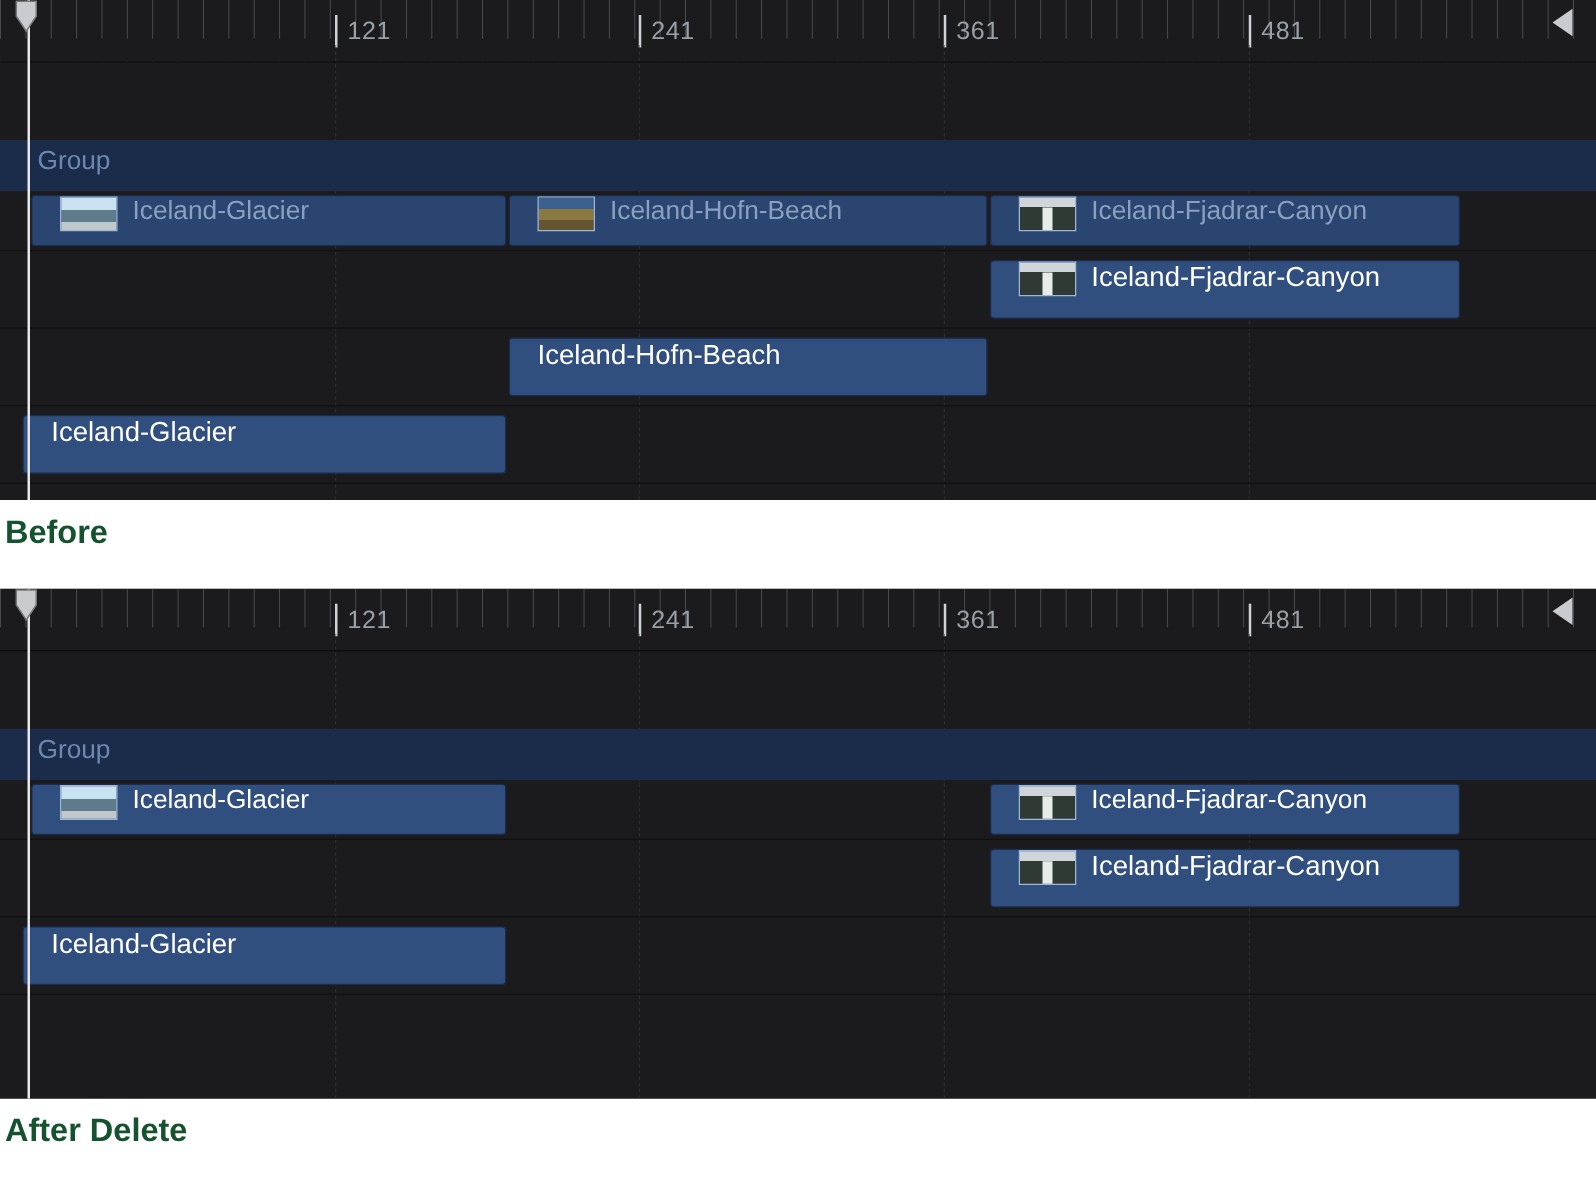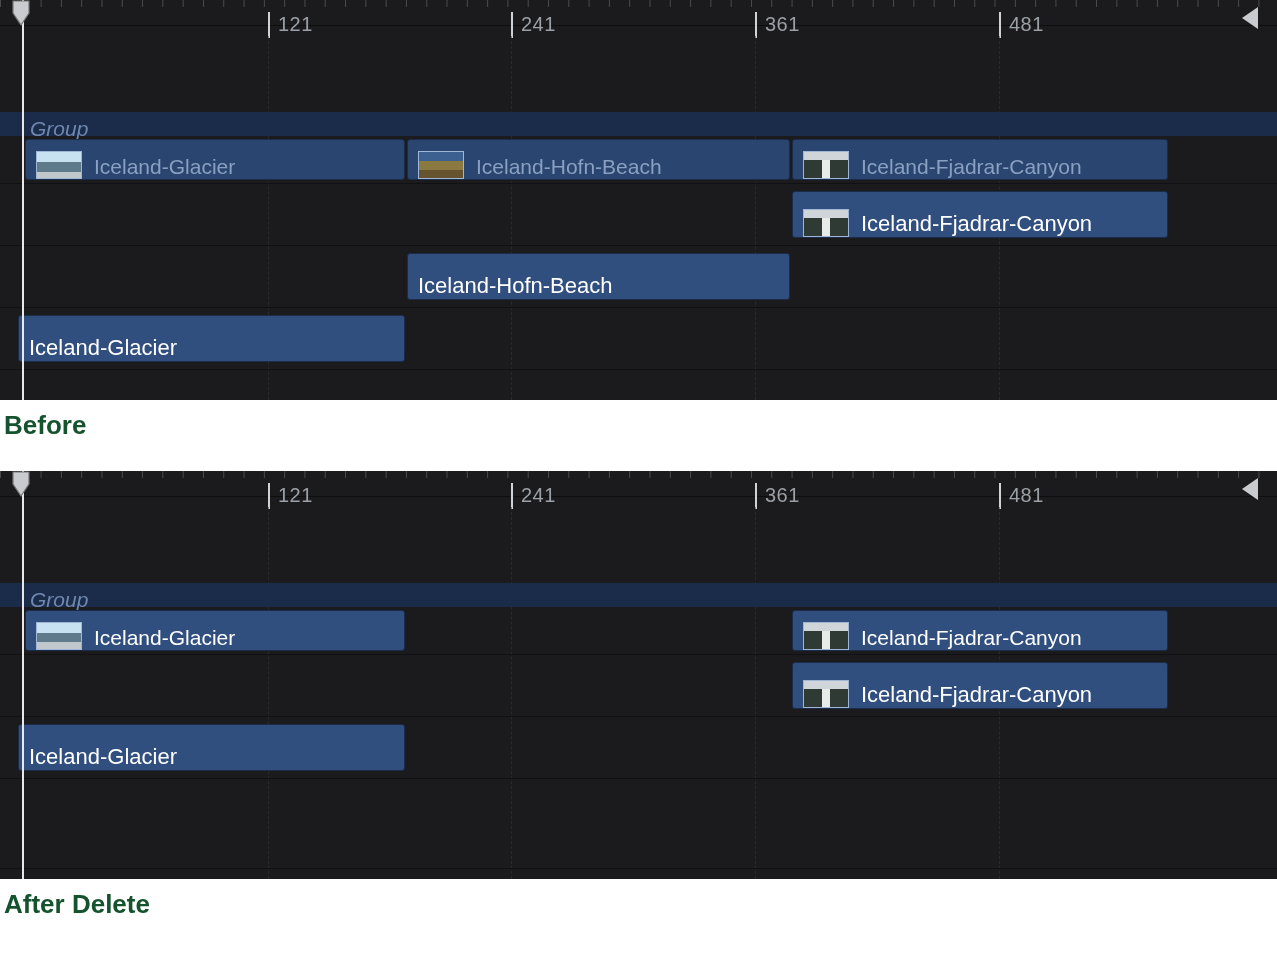--- a/index.html
+++ b/index.html
@@ -20,21 +20,21 @@
     font-weight: 700;
     color: #14532d;
     background: #fff;
     padding: 10px 4px 20px 4px;
   }
   .caption-before { padding-bottom: 30px; }
 
   
   .ruler {
     position: relative;
-    height: 26px;
+    height: 50px;
     background: #1b1b1d;
     border-bottom: 1px solid #0e0e0f;
   }
   .ruler-ticks {
     position: absolute; inset: 0;
     background-image:
       linear-gradient(to right, #4a4a4e 0 1px, transparent 1px 100%);
     background-size: 20.3px 100%;
     background-position-y: 0;
   }
@@ -70,32 +70,32 @@
     position:absolute; top:0; bottom:0; left:22px;
     width:2px; background:#e8e8ea; z-index:4;
   }
   .end-marker {
     position:absolute; top:6px; right:18px; z-index:5;
   }
 
   
   .tracks { position:absolute; left:0; right:0; top:36px; }
   .row { position:relative; height:62px; border-bottom:1px solid #111113; }
-  .row-group { height:24px; background:#1b2b4a; border-bottom:none;font-style:italic; }
+  .row-group { height:41px; background:#1b2b4a; border-bottom:none; }
   .row-group-label {
     color:#6f87af; font-size:21px; padding:5px 0 0 30px;
   }
 
   .clip {
     position:absolute; top:7px; bottom:7px;
     background:#304f7e;
     border:1px solid #1b2b4a;
     border-radius:3px;
-    display:flex; align-items:flex-end;
-    padding:0 10px;
+    display:flex; align-items:flex-start;
+    padding:0 22px;
     color:#fff; font-size:22px;
     overflow:hidden; white-space:nowrap;
   }
   .clip.shallow { top:3px; bottom:3px; font-size:21px; }
   .clip.muted .clip-label { color:#8aa0c2; }
   .clip.muted { background:#2a4570; }
   .clip .thumb {
     width:46px; height:28px; margin-right:12px;
     border:1px solid #9fb6d6; background:#4a5a6a;
     flex-shrink:0;

